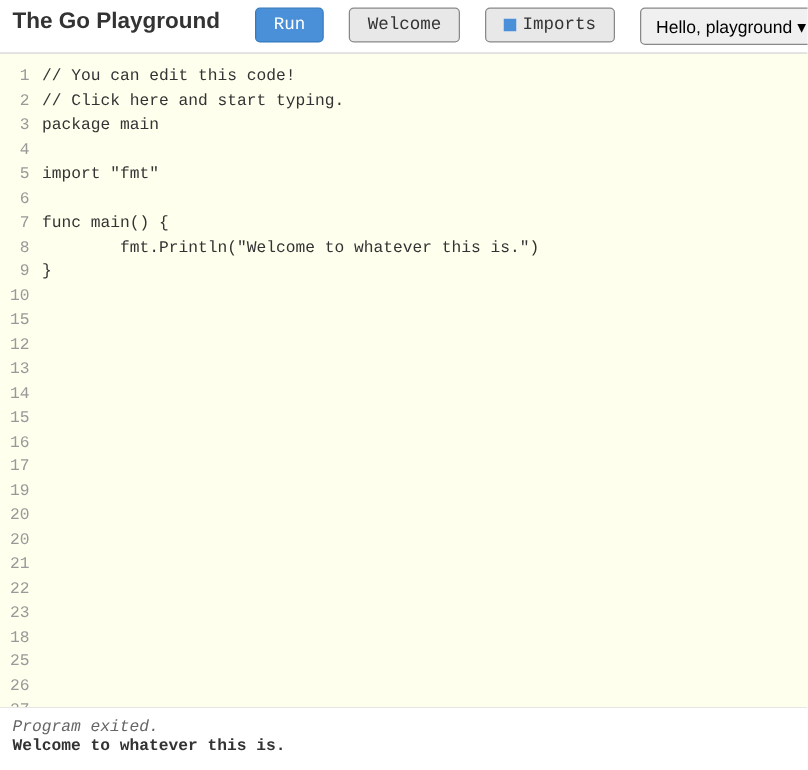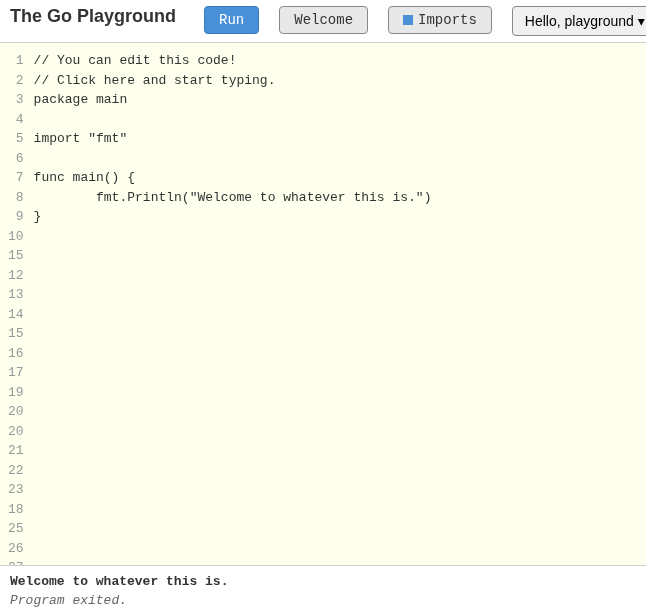--- a/index.html
+++ b/index.html
@@ -211,15 +211,15 @@
 
 
 
 
 
 </div>
   </div>
 </div>
 
 <div id="output-area">
+  <div id="program-exited">Program exited.</div>
   <div id="output-text">Welcome to whatever this is.</div>
-  <div id="program-exited">Program exited.</div>
 </div>
 
 </body></html>

